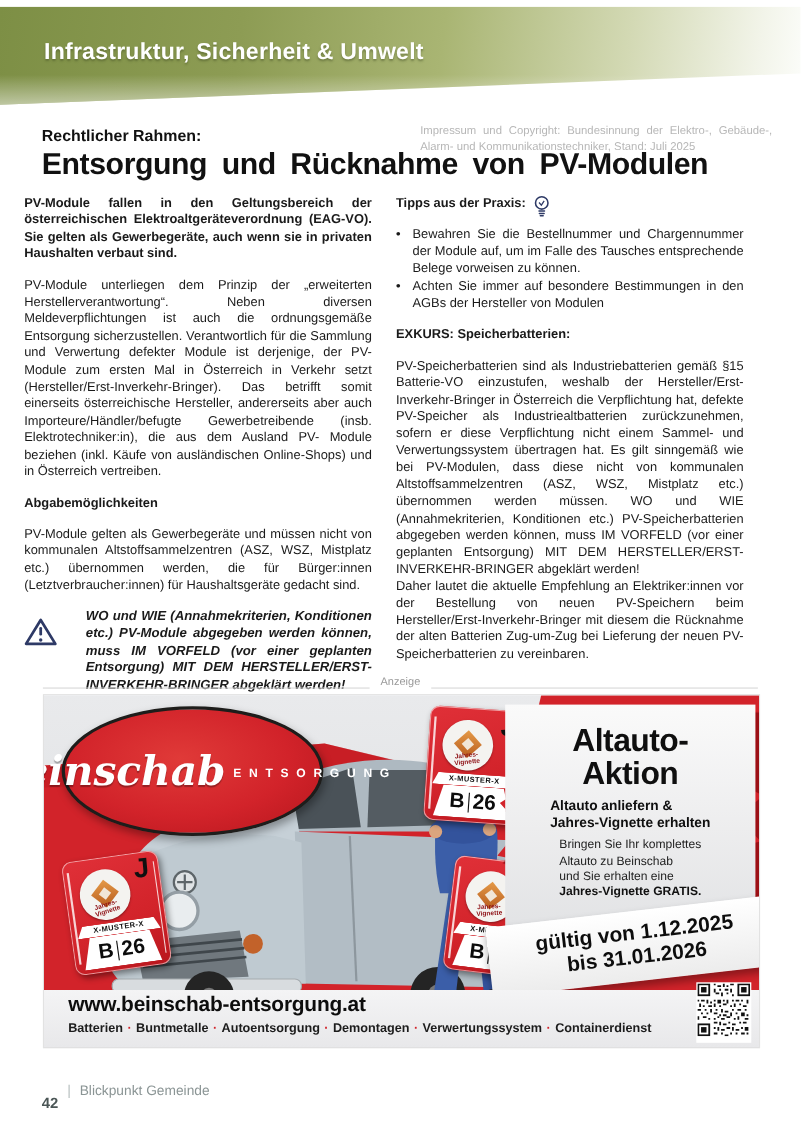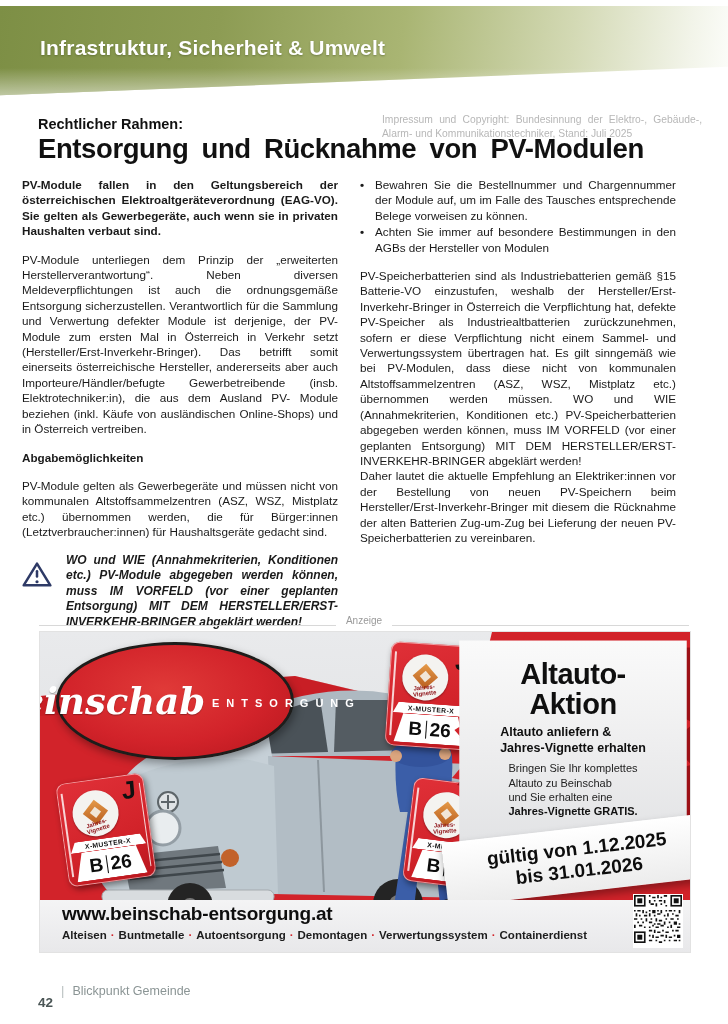--- a/index.html
+++ b/index.html
@@ -22,21 +22,21 @@
     color:#111; letter-spacing:-0.4px; word-spacing:6px; white-space:nowrap; }
   .impressum { position:absolute; left:382px; top:113px; width:320px; font-size:10.3px; line-height:1.35;
     color:#b7b7b7; text-align:justify; }
 
   
   .columns { position:absolute; left:22px; top:177px; width:654px; display:flex; gap:22px; }
   .col { width:316px; font-size:11.7px; line-height:15.4px; text-align:justify; }
   .col p { margin-bottom:13px; }
   .p-bold { font-weight:bold; }
   .subhead { font-weight:bold; margin-bottom:0; }
-  .warning { display:flex; gap:12px; margin-top:4px; }
+  .warning { display:flex; gap:24px; margin-top:4px; }
   .warning .wicon { flex:0 0 32px; padding-top:8px; }
   .warning .wtext { font-weight:bold; font-style:italic; font-size:12px; line-height:15.6px; text-align:justify; }
   .tips-head { display:flex; align-items:flex-start; gap:6px; font-weight:bold; margin-bottom:2px; }
   .bullets { margin-bottom:13px; }
   .bullet-row { display:flex; gap:7px; margin-bottom:1px; }
   .bullet-char { flex:0 0 8px; font-weight:bold; }
   .bullet-text { flex:1; text-align:justify; }
   .no-gap { margin-bottom:0 !important; }
 
   
@@ -134,30 +134,41 @@
             <path d="M18 3 L34 29 L2 29 Z" fill="none" stroke="#2E3A66" stroke-width="3" stroke-linejoin="round"></path>
             <rect x="16.5" y="10.5" width="3" height="9.5" rx="1.5" fill="#2E3A66"></rect>
             <circle cx="18" cy="24.7" r="1.9" fill="#2E3A66"></circle>
           </svg>
         </span>
         <span class="wtext">WO und WIE (Annahmekriterien, Konditionen etc.) PV-Module abgegeben werden können, muss IM VORFELD (vor einer geplanten Entsorgung) MIT DEM  HERSTELLER/ERST-INVERKEHR-BRINGER abgeklärt werden!</span>
       </div>
     </div>
 
     <div class="col">
+      <div class="tips-head">
+        <span>Tipps aus der Praxis:</span>
+        <span>
+          <svg viewBox="0 0 24 31" width="17" height="22">
+            <circle cx="12" cy="10.5" r="8" fill="none" stroke="#2E3A66" stroke-width="2"></circle>
+            <path d="M8.5 21 h7 M9 24 h6 M10.2 27 h3.6" stroke="#2E3A66" stroke-width="2" fill="none" stroke-linecap="round"></path>
+            <path d="M8.5 10 l3 3.4 l3.6-5.6" stroke="#2E3A66" stroke-width="1.6" fill="none"></path>
+          </svg>
+        </span>
+      </div>
       <div class="bullets">
         <div class="bullet-row">
           <span class="bullet-char">•</span>
           <span class="bullet-text">Bewahren Sie die Bestellnummer und Chargennummer der Module auf, um im Falle des Tausches entsprechende Belege vorweisen zu können.</span>
         </div>
         <div class="bullet-row">
           <span class="bullet-char">•</span>
           <span class="bullet-text">Achten Sie immer auf besondere Bestimmungen in den AGBs der Hersteller von Modulen</span>
         </div>
       </div>
+      <p class="subhead">EXKURS: Speicherbatterien:</p>
       <p class="no-gap">PV-Speicherbatterien sind als Industriebatterien gemäß §15 Batterie-VO einzustufen, weshalb der Hersteller/Erst-Inverkehr-Bringer in Österreich die Verpflichtung hat, defekte PV-Speicher als Industriealtbatterien zurückzunehmen, sofern er diese Verpflichtung nicht einem Sammel- und Verwertungssystem übertragen hat. Es gilt sinngemäß wie bei PV-Modulen, dass diese nicht von kommunalen Altstoffsammelzentren (ASZ, WSZ, Mistplatz etc.) übernommen werden müssen. WO und WIE (Annahmekriterien, Konditionen etc.) PV-Speicherbatterien abgegeben werden können, muss IM VORFELD (vor einer geplanten Entsorgung) MIT DEM HERSTELLER/ERST-INVERKEHR-BRINGER abgeklärt werden!</p>
       <p>Daher lautet die aktuelle Empfehlung an Elektriker:innen vor der Bestellung von neuen PV-Speichern beim Hersteller/Erst-Inverkehr-Bringer mit diesem die Rücknahme der alten Batterien Zug-um-Zug bei Lieferung der neuen PV-Speicherbatterien zu vereinbaren.</p>
     </div>
   </div>
 
   <div class="ad-divider">
     <span class="line"></span>
     <span class="label">Anzeige</span>
     <span class="line"></span>
   </div>
@@ -281,21 +292,21 @@
     </div>
 
     <div class="validity">
       <div class="v1">gültig von 1.12.2025</div>
       <div class="v1">bis 31.01.2026</div>
     </div>
 
     <div class="ad-strip">
       <div class="ad-url">www.beinschab-entsorgung.at</div>
       <div class="ad-services">
-        <span>Alteisen</span><span class="svc-sep">·</span><span>Buntmetalle</span><span class="svc-sep">·</span><span>Autoentsorgung</span><span class="svc-sep">·</span><span>Demontagen</span><span class="svc-sep">·</span><span>Verwertungssystem</span><span class="svc-sep">·</span><span>Containerdienst</span>
+        <span>Batterien</span><span class="svc-sep">·</span><span>Buntmetalle</span><span class="svc-sep">·</span><span>Autoentsorgung</span><span class="svc-sep">·</span><span>Demontagen</span><span class="svc-sep">·</span><span>Verwertungssystem</span><span class="svc-sep">·</span><span>Containerdienst</span>
       </div>
     </div>
 
     <div class="ad-qr">
       <svg viewBox="0 0 29 29" width="48" height="48">
         <rect width="29" height="29" fill="#ffffff"></rect>
         <rect x="0.5" y="0.5" width="6" height="6" fill="none" stroke="#111" stroke-width="1"></rect>
         <rect x="2" y="2" width="3" height="3" fill="#111"></rect>
         <rect x="22.5" y="0.5" width="6" height="6" fill="none" stroke="#111" stroke-width="1"></rect>
         <rect x="24" y="2" width="3" height="3" fill="#111"></rect>

